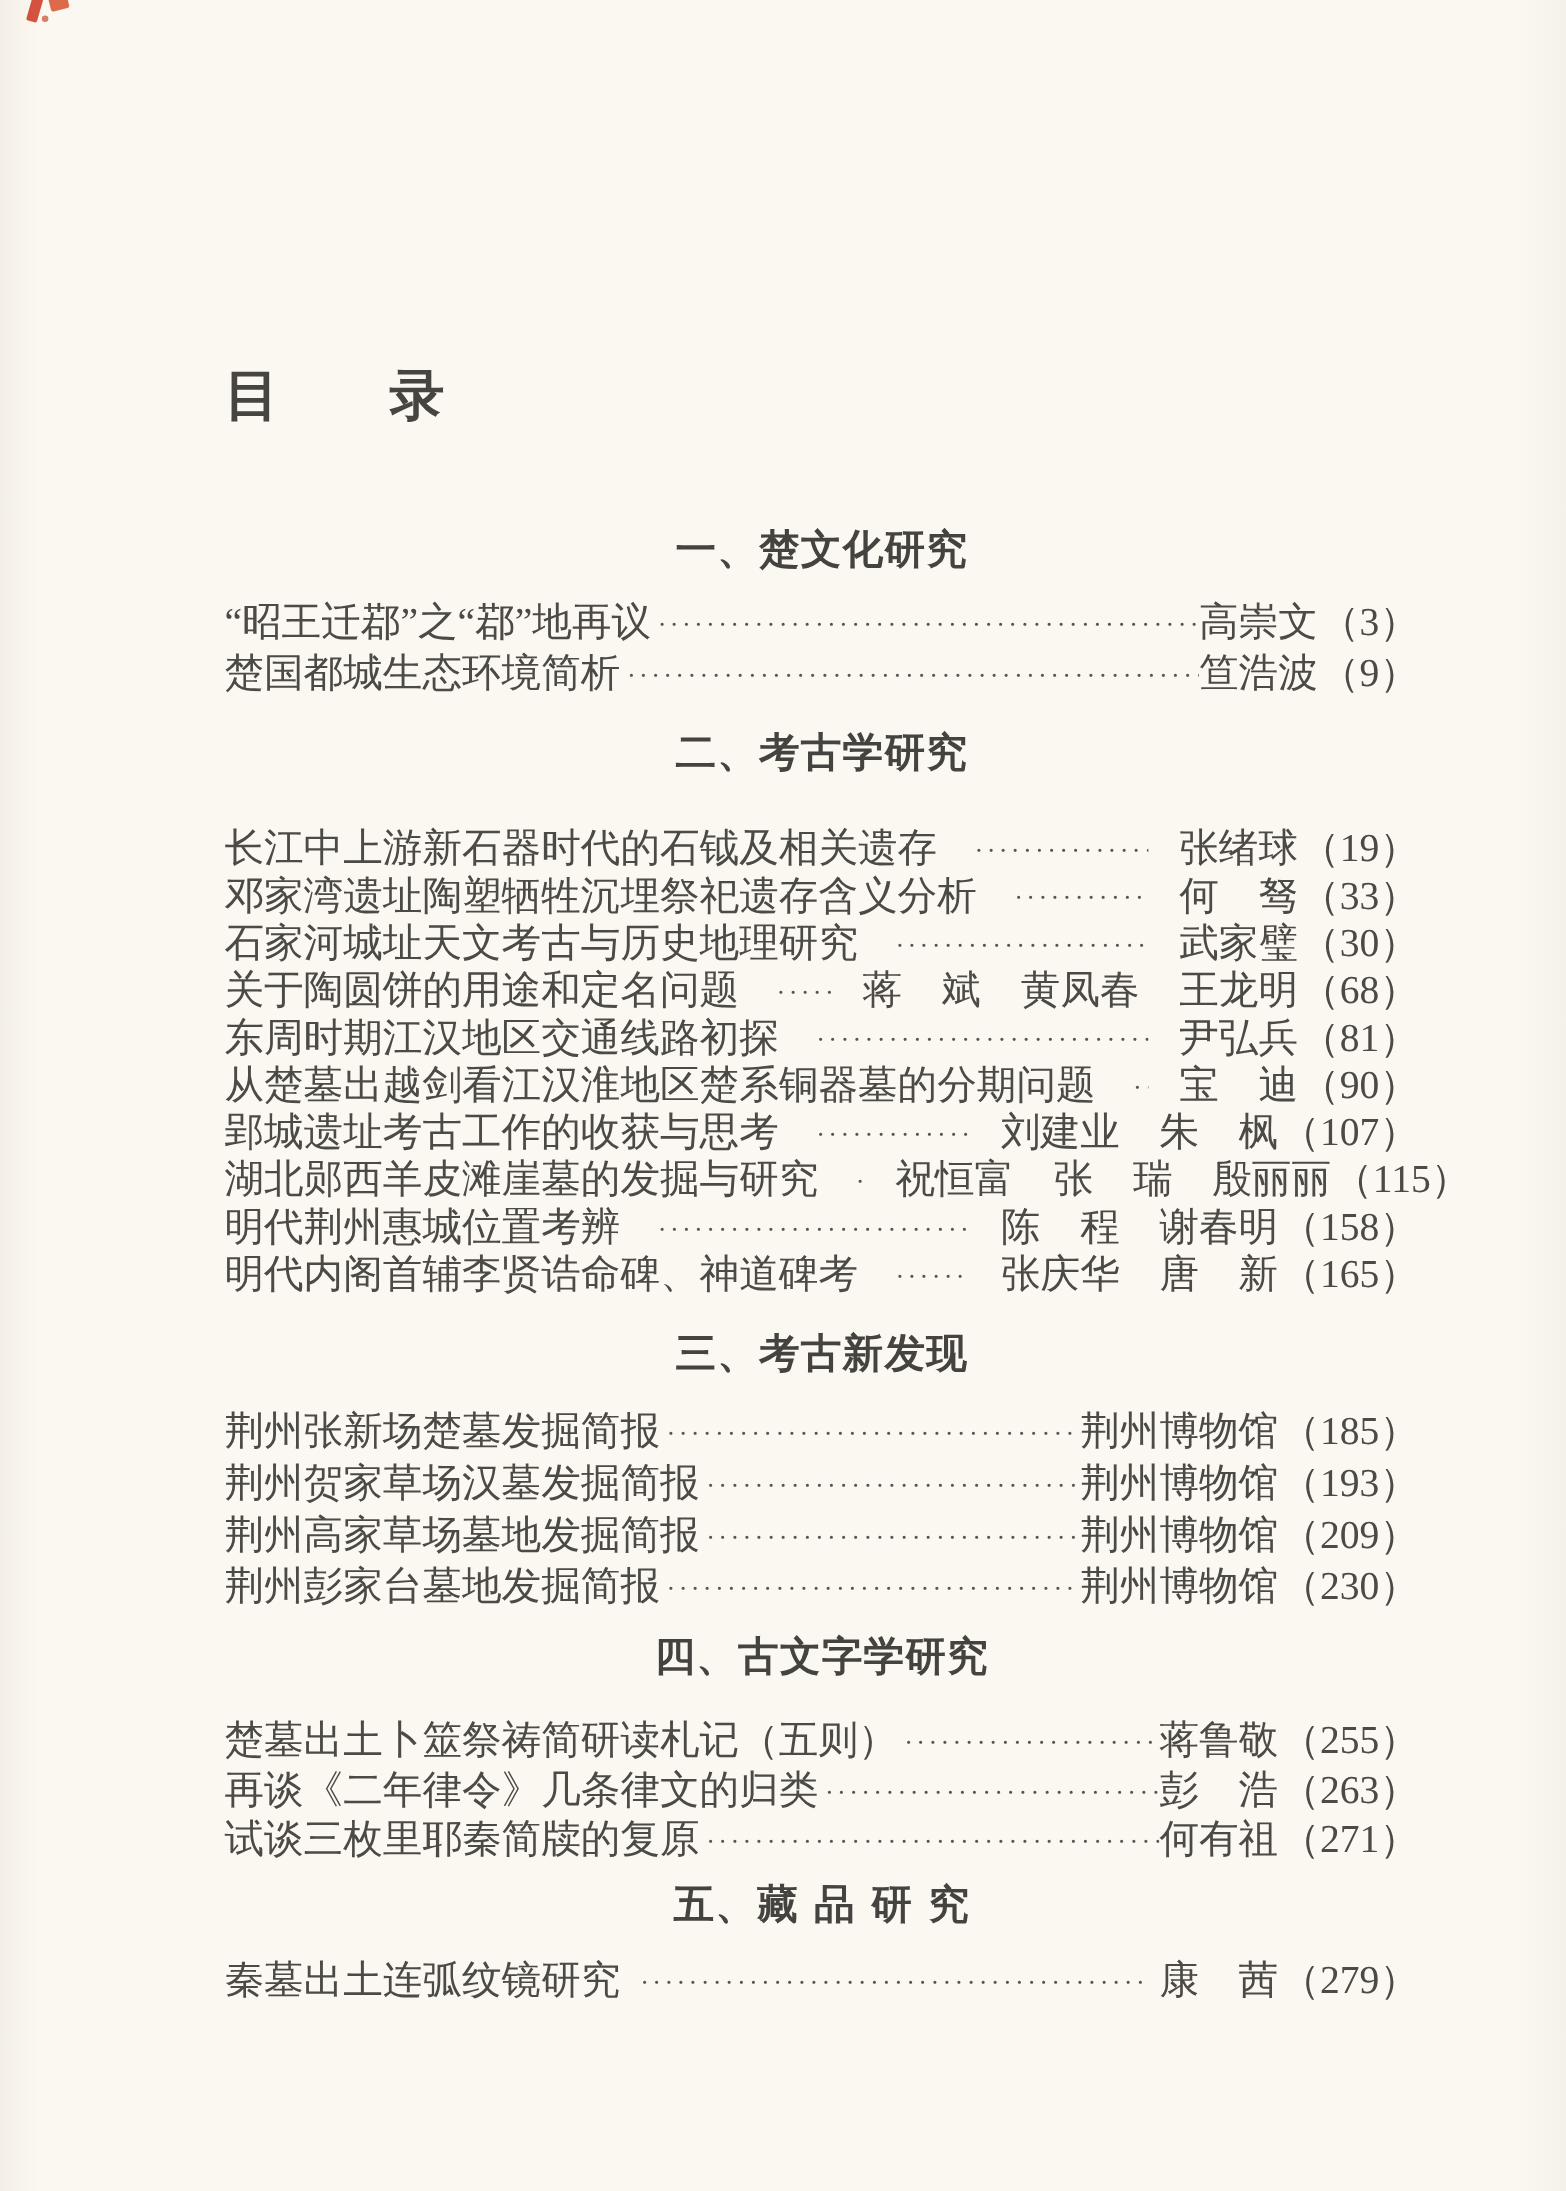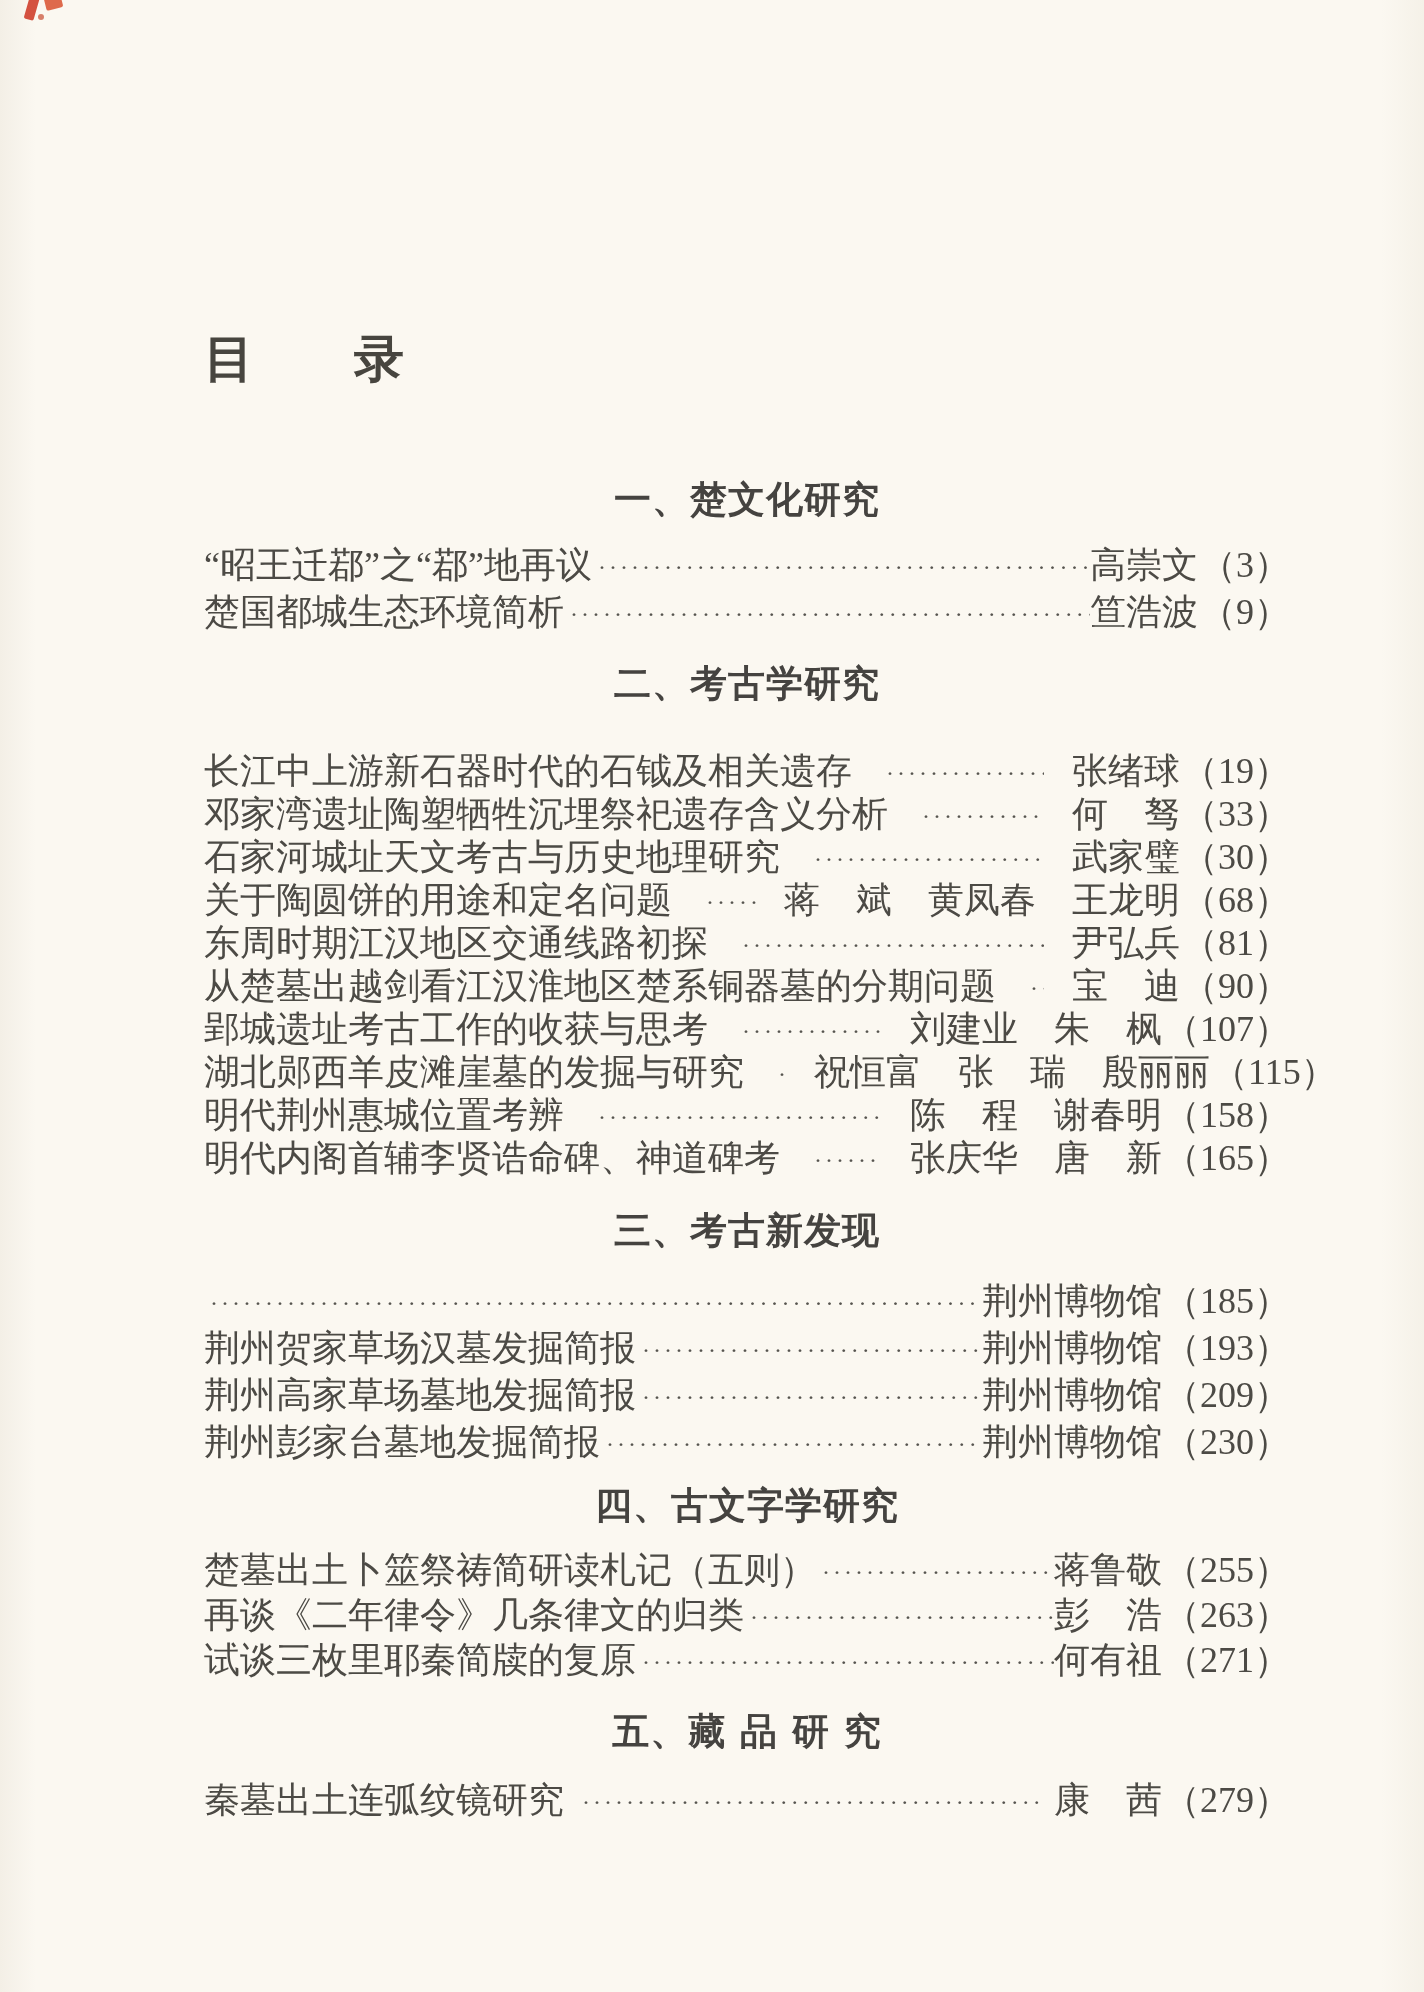--- a/index.html
+++ b/index.html
@@ -38,21 +38,21 @@
 
   .section-heading{
     font-family:"DejaVu Sans","Liberation Sans",sans-serif;
     font-size:37px;line-height:36px;font-weight:700;
     text-align:center;color:#454340;
     letter-spacing:1px;
   }
   .s0 .rows{margin-top:24px;}
   .s1 .rows{margin-top:48px;}
   .s2 .rows{margin-top:29px;}
-  .s3 .rows{margin-top:24px;}
+  .s3 .rows{margin-top:36px;}
   .s4 .rows{margin-top:28px;}
 
   .row{
     display:flex;align-items:baseline;
     font-size:36px;color:#4c4a45;
     white-space:nowrap;
   }
   .s0 .row{height:47px;line-height:47px;}
   .s1 .row{height:43px;line-height:43px;gap:28px;}
   .s2 .row{height:47px;line-height:47px;}
@@ -154,20 +154,21 @@
             <span class="entry-title">明代内阁首辅李贤诰命碑、神道碑考</span>
             <span class="dots"></span>
             <span class="byline"><span>张庆华　唐　新</span><span class="pageno">（165）</span></span>
           </div>
         </div>
       </section>
       <section class="toc-section s2">
         <div class="section-heading">三、考古新发现</div>
         <div class="rows">
           <div class="row">
+            <span class="entry-title">荆州张新场楚墓发掘简报</span>
             <span class="dots"></span>
             <span class="byline"><span>荆州博物馆</span><span class="pageno">（185）</span></span>
           </div>
           <div class="row">
             <span class="entry-title">荆州贺家草场汉墓发掘简报</span>
             <span class="dots"></span>
             <span class="byline"><span>荆州博物馆</span><span class="pageno">（193）</span></span>
           </div>
           <div class="row">
             <span class="entry-title">荆州高家草场墓地发掘简报</span>

